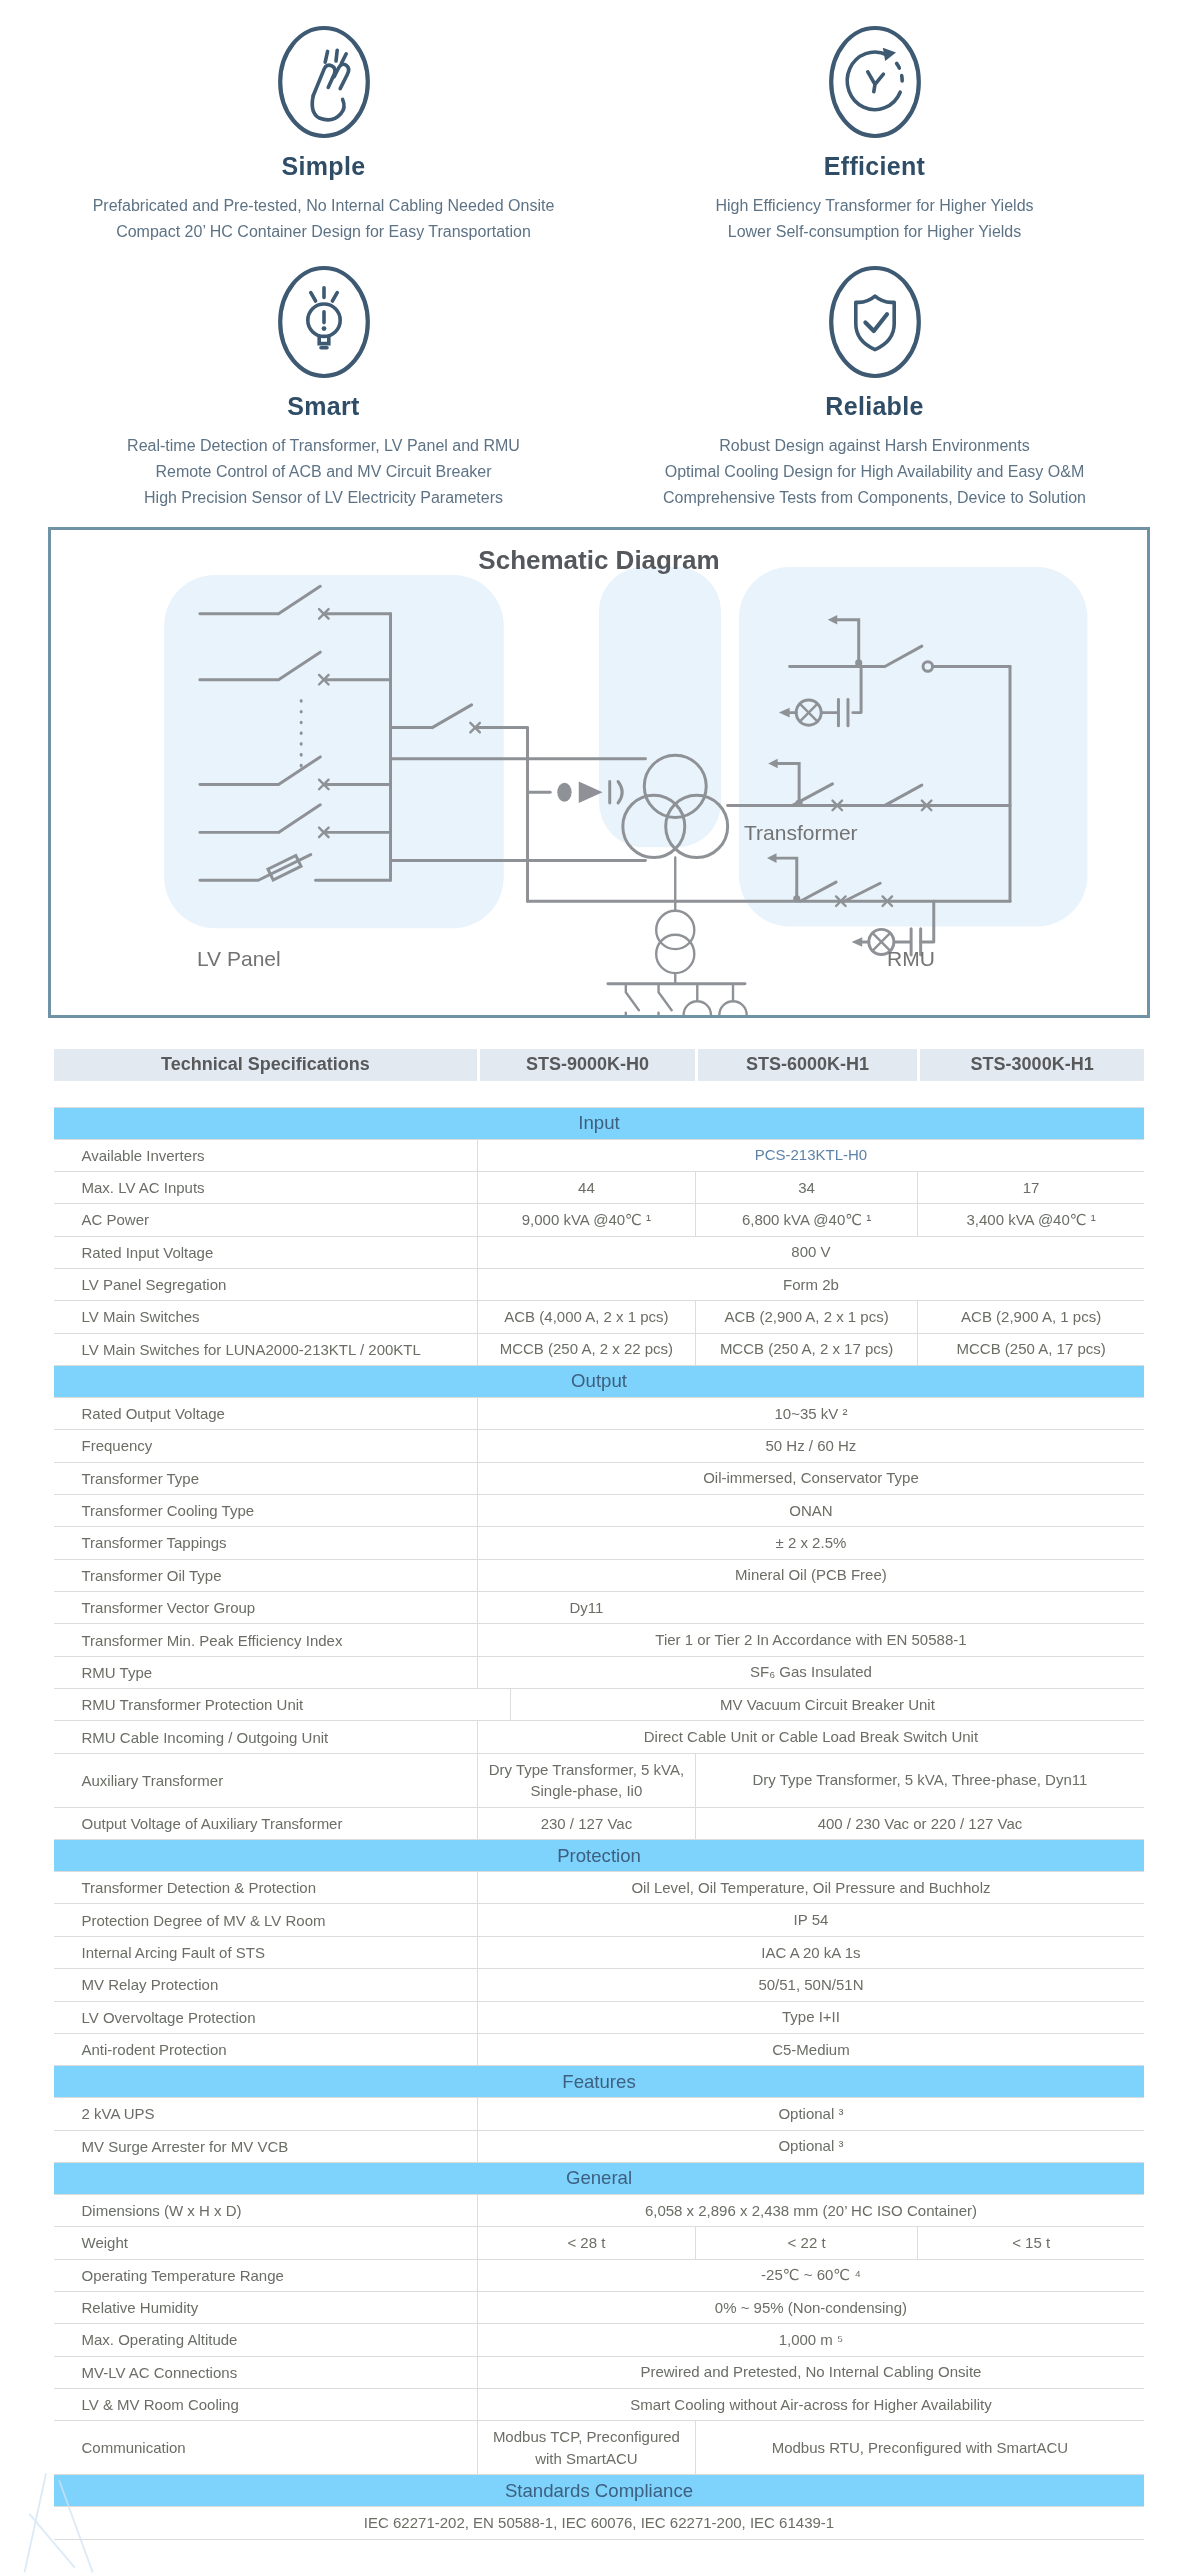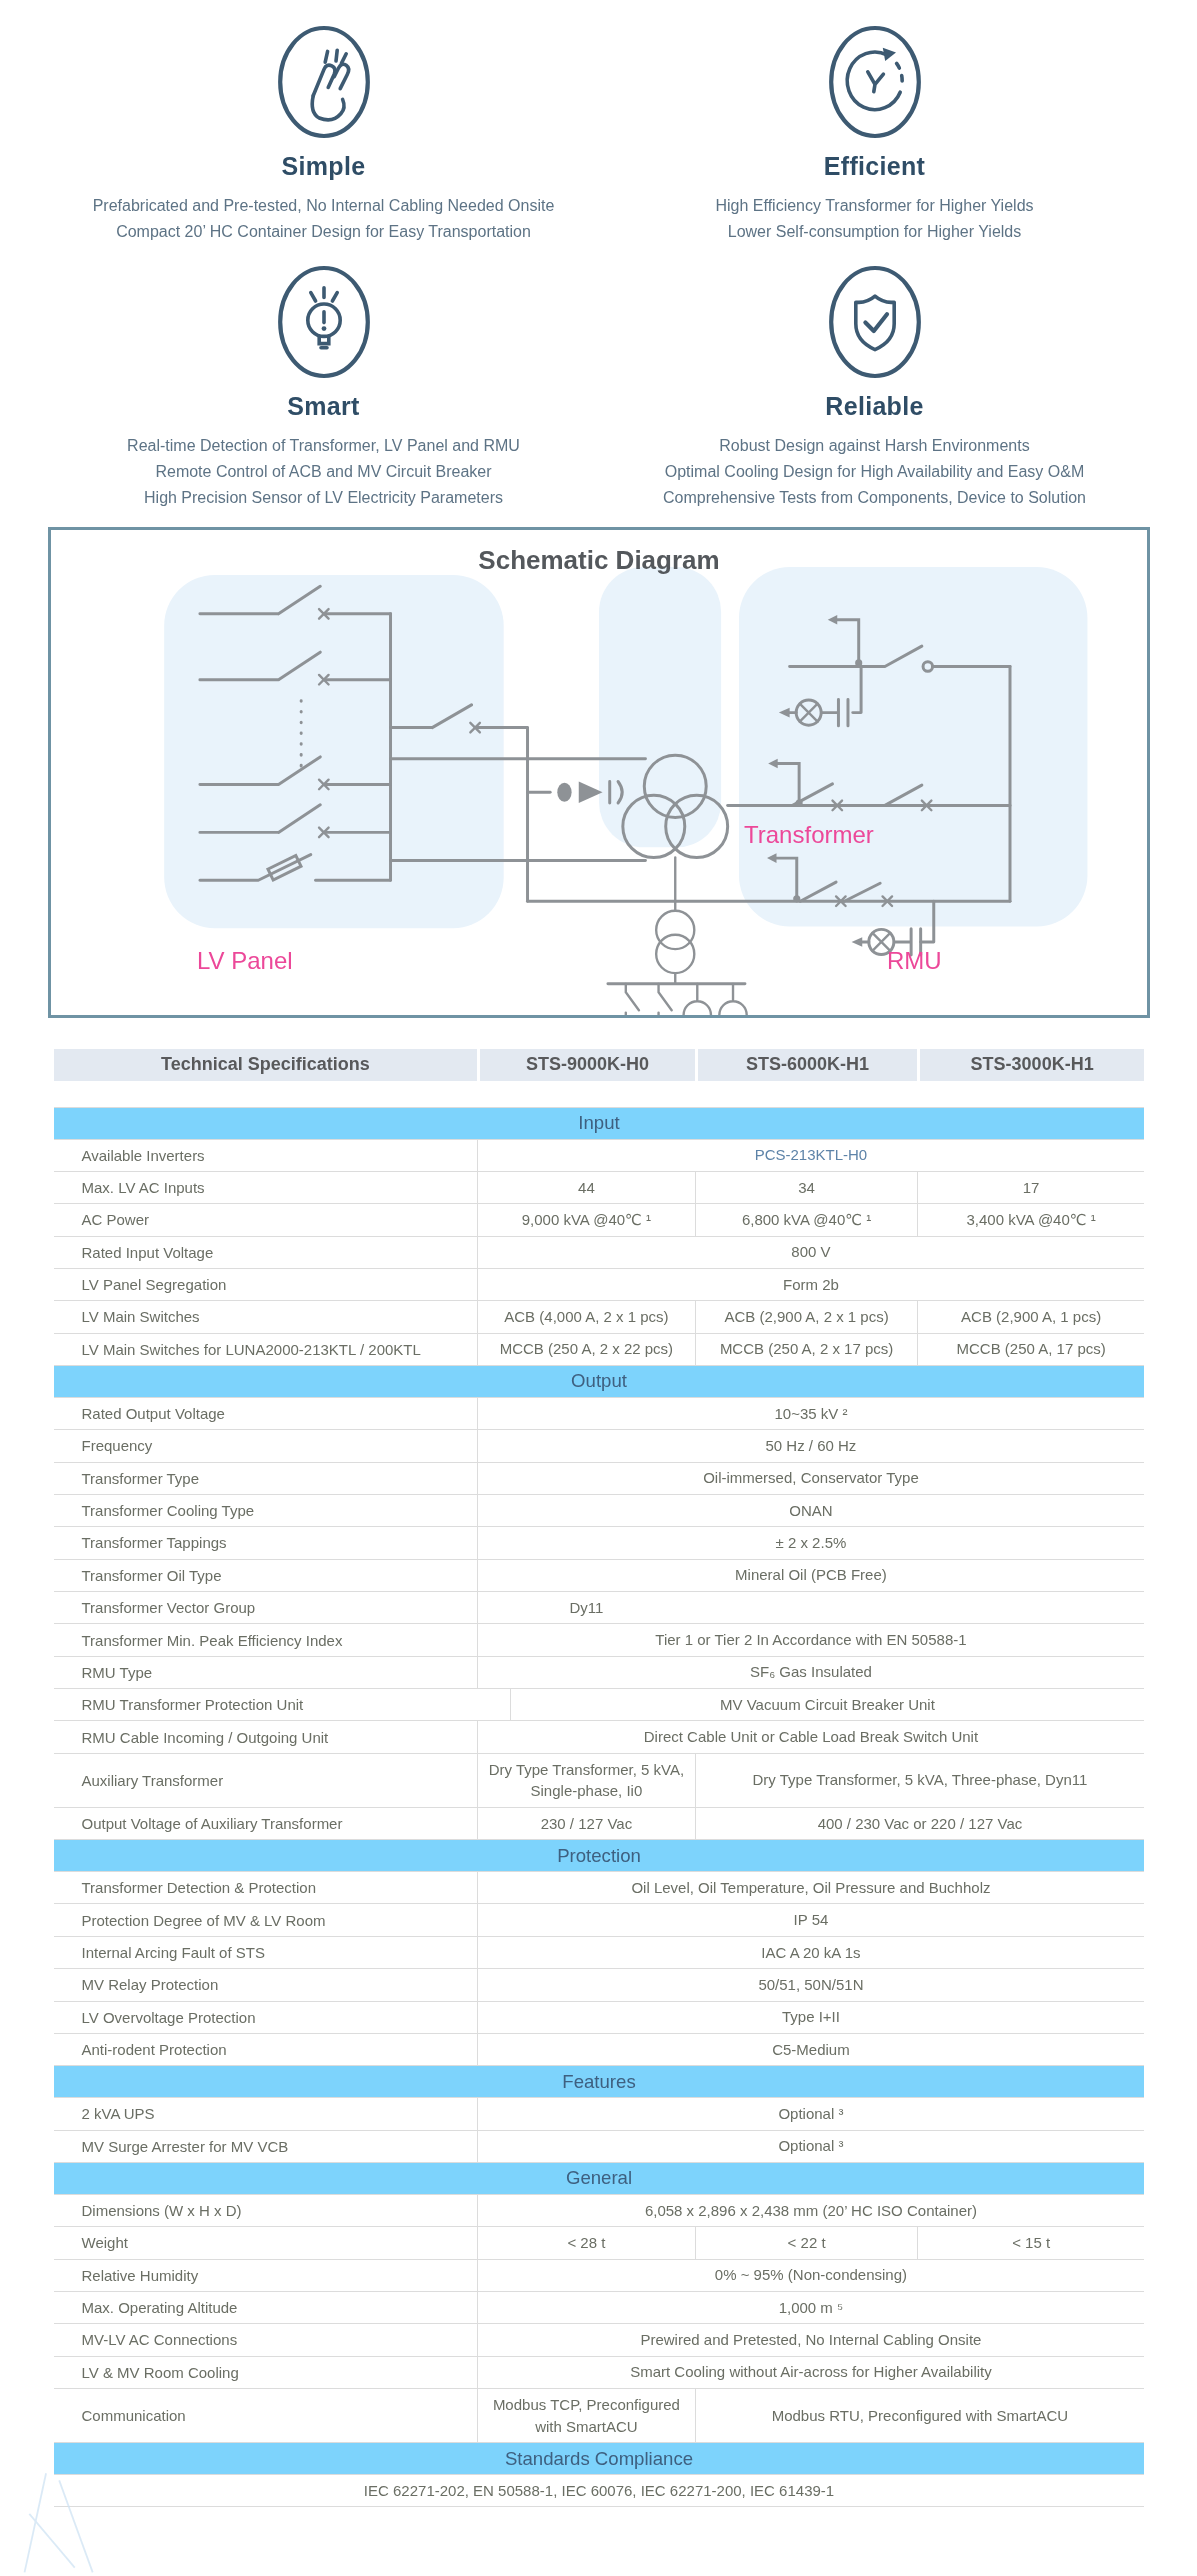--- a/index.html
+++ b/index.html
@@ -11,21 +11,21 @@
   
   .features{display:grid;grid-template-columns:1fr 1fr;padding:25px 66px 0;row-gap:20.4px;column-gap:36px;}
   .feature{text-align:center;}
   .feature svg{display:block;margin:0 auto;}
   .f-title{margin-top:13px;font-size:25px;font-weight:bold;color:#2f4d66;letter-spacing:0.3px;}
   .f-lines{margin-top:12px;font-size:16px;color:#5d7385;line-height:1.62;}
   
   .schematic{position:relative;margin:15.6px 48px 0;height:485px;border:3.6px solid #6f93a4;box-sizing:content-box;background:#fff;}
   .schematic-title{position:absolute;top:15.6px;left:0;right:0;text-align:center;font-size:26px;font-weight:bold;color:#54585c;z-index:2;}
   .schematic svg.circuit{position:absolute;left:0;top:0;width:100%;height:100%;}
-  .sch-label{position:absolute;font-size:24px;color:#ec4899;z-index:2;}
+  .sch-label{position:absolute;font-size:21px;color:#737373;z-index:2;}
   .sch-label.lv{left:146px;top:417px;}
   .sch-label.tr{left:693px;top:291px;}
   .sch-label.rmu{left:836px;top:417px;}
   
   .spec-table{margin:31px 54px 0;}
   .t-header,.t-row{display:grid;grid-template-columns:38.8% 20% 20.4% 20.8%;}
   .t-header{background:#e3e9f1;height:32px;}
   .t-hcell{display:flex;align-items:center;justify-content:center;font-weight:bold;font-size:18px;color:#58595b;border-left:3px solid #fff;}
   .t-hcell:first-child{border-left:none;}
   .t-body{margin-top:26px;border-bottom:1.2px solid #dcdcdc;}
@@ -360,20 +360,24 @@
         <div class="t-label">Dimensions (W x H x D)</div>
         <div class="t-cell" style="grid-column: span 3;">6,058 x 2,896 x 2,438 mm (20’ HC ISO Container)</div>
       </div>
       <div class="t-row">
         <div class="t-label">Weight</div>
         <div class="t-cell">&lt; 28 t</div>
         <div class="t-cell">&lt; 22 t</div>
         <div class="t-cell">&lt; 15 t</div>
       </div>
       <div class="t-row">
+        <div class="t-label">Operating Temperature Range</div>
+        <div class="t-cell" style="grid-column: span 3;">-25℃ ~ 60℃ ⁴</div>
+      </div>
+      <div class="t-row">
         <div class="t-label">Relative Humidity</div>
         <div class="t-cell" style="grid-column: span 3;">0% ~ 95% (Non-condensing)</div>
       </div>
       <div class="t-row">
         <div class="t-label">Max. Operating Altitude</div>
         <div class="t-cell" style="grid-column: span 3;">1,000 m ⁵</div>
       </div>
       <div class="t-row">
         <div class="t-label">MV-LV AC Connections</div>
         <div class="t-cell" style="grid-column: span 3;">Prewired and Pretested, No Internal Cabling Onsite</div>

